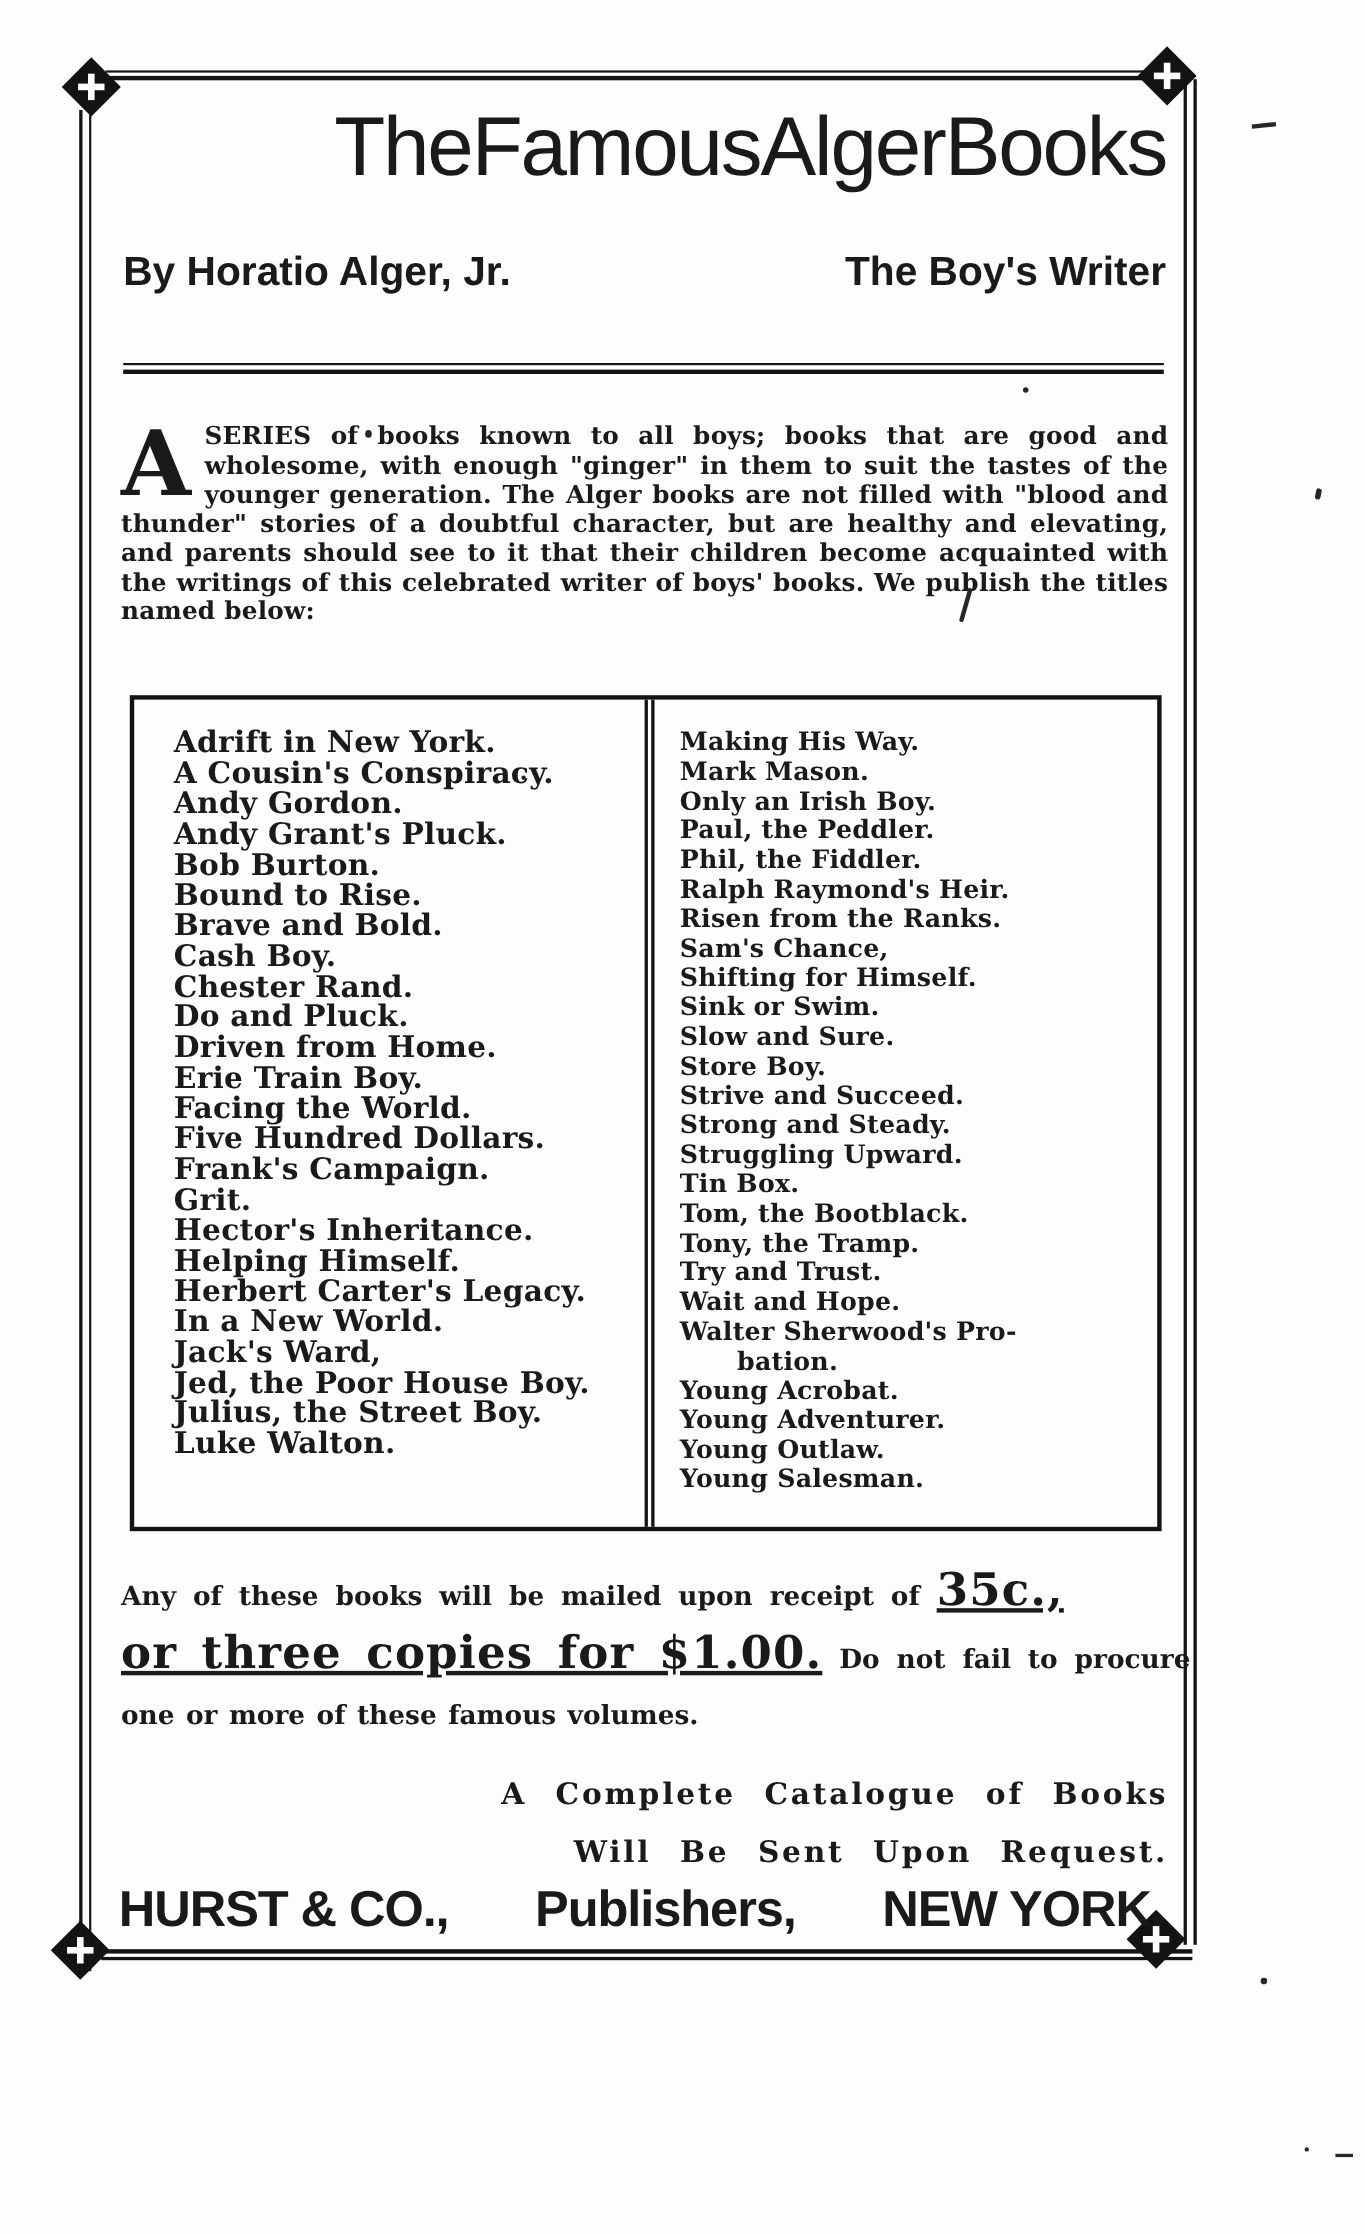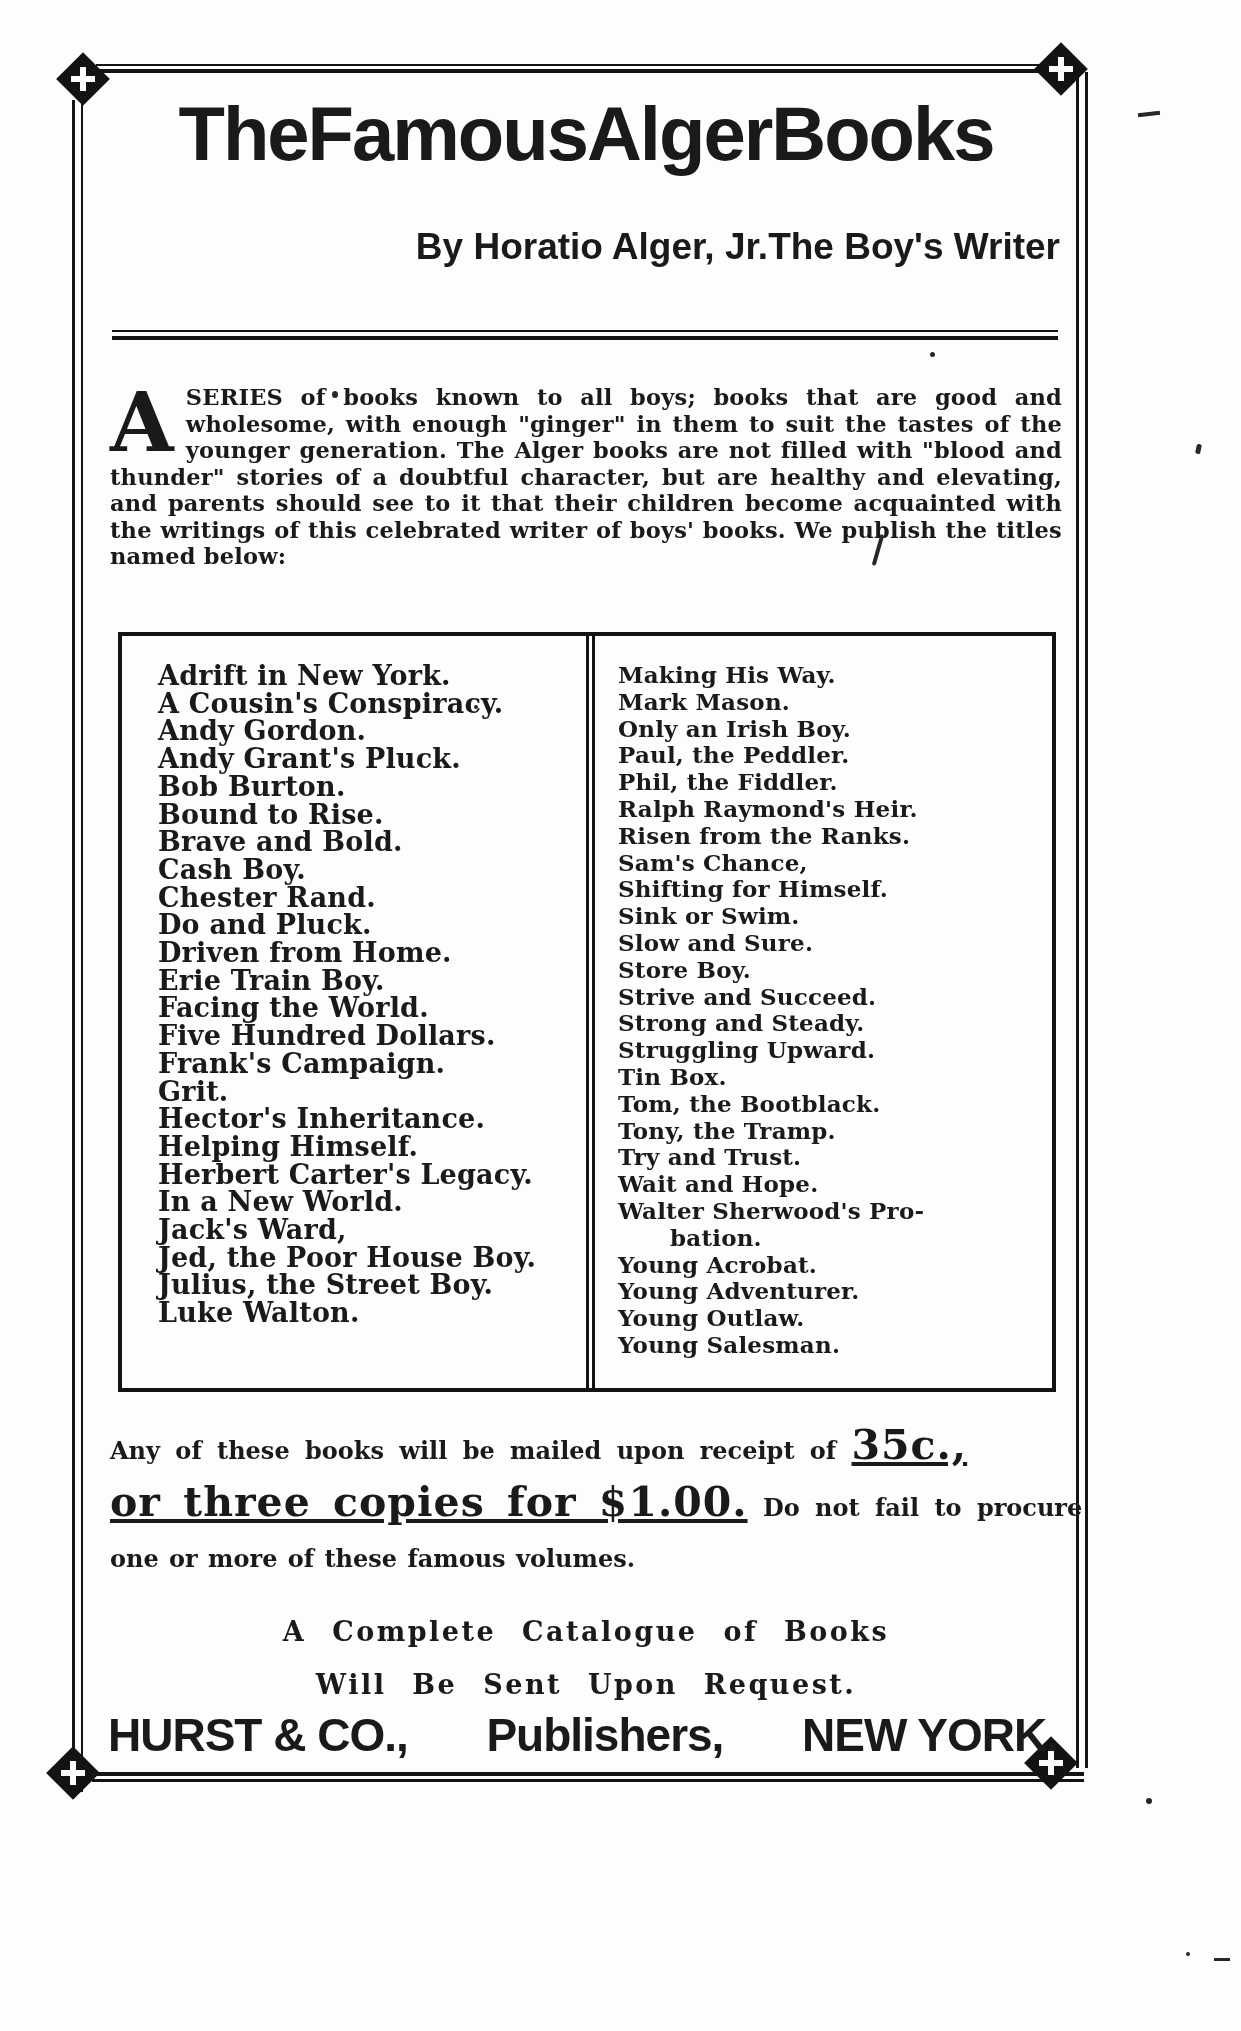--- a/index.html
+++ b/index.html
@@ -23,30 +23,30 @@
   .diamond .cross{position:absolute;left:0;top:0;width:38px;height:38px;transform:rotate(-45deg);}
   .diamond .cross::before{content:"";position:absolute;left:16px;top:7px;width:6px;height:24px;background:#fdfdfb;}
   .diamond .cross::after{content:"";position:absolute;left:7px;top:16px;width:24px;height:6px;background:#fdfdfb;}
   .d-tl{left:64px;top:60px;}
   .d-tr{left:1042px;top:50px;}
   .d-bl{left:54px;top:1754px;}
   .d-br{left:1032px;top:1744px;}
   
   .title-row{
     position:absolute;left:112px;top:96px;width:948px;
-    display:flex;justify-content:center;
+    display:flex;justify-content:flex-end;
     font-family:"Liberation Sans", sans-serif;
-    font-weight:700;font-size:76px;letter-spacing:-2px;line-height:1;
+    font-weight:400;font-size:76px;letter-spacing:-2px;line-height:1;
     white-space:nowrap;
   }
   .subtitle-row{
     position:absolute;left:112px;top:228px;width:948px;
-    display:flex;justify-content:flex-end;
+    display:flex;justify-content:space-between;
     font-family:"Liberation Sans", sans-serif;
-    font-weight:700;font-size:37px;line-height:1;
+    font-weight:700;font-size:37px;line-height:1;gap:28px;
   }
   .inner-rule{left:112px;top:330px;width:946px;height:10px;border-top:2px solid #141414;border-bottom:4px solid #141414;}
   
   .intro{
     position:absolute;left:110px;top:384px;width:952px;
     font-size:22.5px;font-weight:700;line-height:26.5px;
     text-align:justify;letter-spacing:.2px;
   }
   .dropcap{
     float:left;font-size:82px;line-height:68px;
@@ -67,21 +67,21 @@
   .book-item{white-space:nowrap;}
   .book-item.indent{padding-left:52px;}
   
   .offer{position:absolute;left:110px;top:1424px;width:952px;font-weight:700;}
   .offer-line{margin-bottom:9px;word-spacing:7px;font-size:24px;line-height:42px;white-space:nowrap;}
   .offer-line .big{font-size:41px;letter-spacing:1px;text-decoration:underline;}
   .offer-line:last-child{word-spacing:2px;}
   
   .catalogue{
     position:absolute;left:110px;top:1616px;width:952px;
-    text-align:center;font-weight:700;font-size:27px;
+    text-align:right;font-weight:700;font-size:27px;
     letter-spacing:2.5px;word-spacing:14px;
   }
   .catalogue .cat-line{margin-bottom:22px;}
   
   .footer-row{
     position:absolute;left:108px;top:1712px;width:950px;
     display:flex;justify-content:space-between;align-items:baseline;
     font-family:"Liberation Sans", sans-serif;
     font-weight:700;font-size:46px;letter-spacing:-1px;line-height:1;gap:24px;
   }

